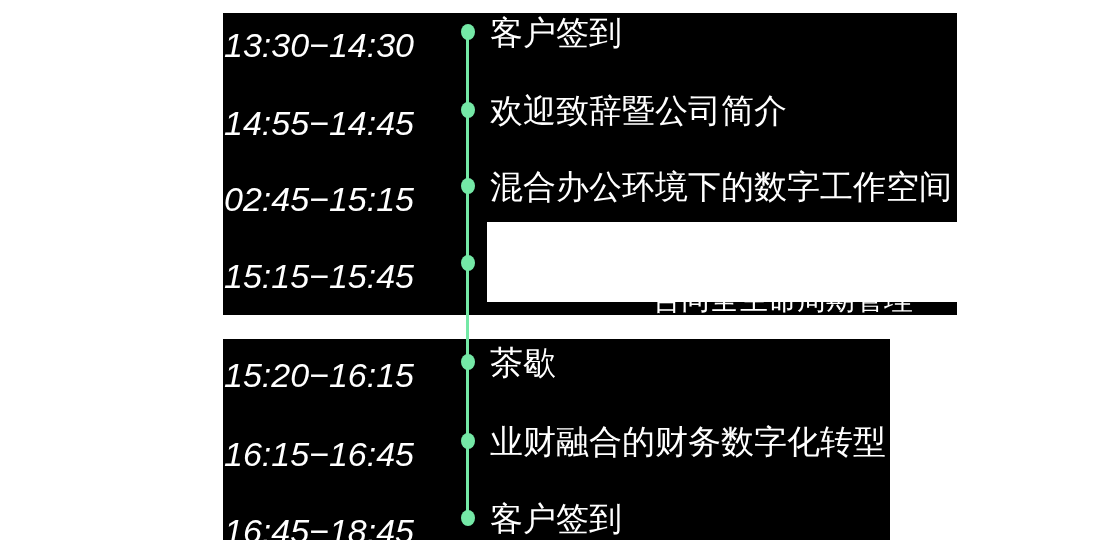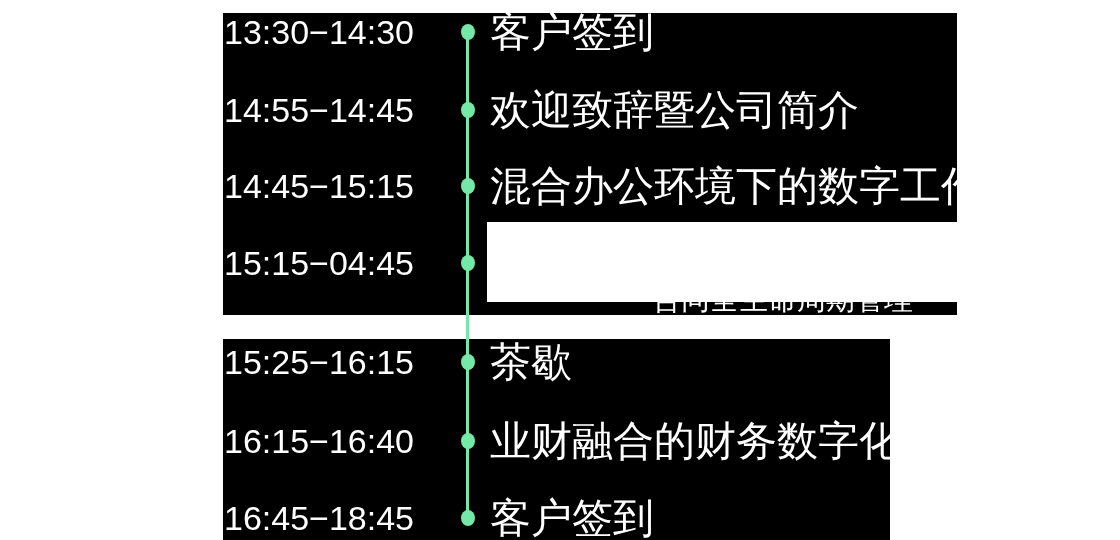--- a/index.html
+++ b/index.html
@@ -19,31 +19,31 @@
   }
   .panel{position:absolute;background:var(--panel);z-index:0;}
   .panel-top{left:223px;top:13px;width:734px;height:302px;}
   .panel-bottom{left:223px;top:339px;width:667px;height:201px;}
   .timeline-line{
     position:absolute;left:466px;top:32px;width:3px;height:486px;
     background:var(--accent);z-index:2;
   }
   .row{position:absolute;left:0;width:1120px;height:0;z-index:2;}
   .row .time{
-    position:absolute;left:224px;top:0;transform:translateY(-50%);
+    position:absolute;left:224px;top:13px;transform:translateY(-50%);
     color:var(--text);font-size:34px;font-weight:500;
-    letter-spacing:0px;white-space:nowrap;line-height:1;
+    letter-spacing:0px;white-space:nowrap;line-height:1;font-style:italic;
   }
   .row .dot{
     position:absolute;left:461px;top:-8px;width:14px;height:16px;
     border-radius:50%;background:var(--accent);
   }
   .row .title{
     position:absolute;left:490px;top:0;transform:translateY(-50%);
-    color:var(--text);font-size:41px;font-weight:500;
+    color:var(--text);font-size:33px;font-weight:500;
     white-space:nowrap;line-height:1;
   }
   .covered-subtitle{
     position:absolute;left:652px;top:285px;
     color:var(--text);font-size:29px;font-weight:500;
     white-space:nowrap;line-height:1;z-index:2;
   }
   .cover-box{
     position:absolute;left:487px;top:222px;width:475px;height:80px;
     background:var(--cover);z-index:5;
@@ -65,42 +65,42 @@
     <div class="title">客户签到</div>
   </div>
 
   <div class="row" style="top:110px">
     <div class="time">14:55−14:45</div>
     <div class="dot"></div>
     <div class="title">欢迎致辞暨公司简介</div>
   </div>
 
   <div class="row" style="top:186px">
-    <div class="time">14:45−15:15</div>
+    <div class="time">02:45−15:15</div>
     <div class="dot"></div>
     <div class="title">混合办公环境下的数字工作空间</div>
   </div>
 
   <div class="row" style="top:263px">
-    <div class="time">15:15−04:45</div>
+    <div class="time">15:15−15:45</div>
     <div class="dot"></div>
     <div class="title"></div>
   </div>
 
   <div class="covered-subtitle">合同全生命周期管理</div>
   <div class="cover-box"></div>
 
   <div class="row" style="top:362px">
-    <div class="time">15:25−16:15</div>
+    <div class="time">15:20−16:15</div>
     <div class="dot"></div>
     <div class="title">茶歇</div>
   </div>
 
   <div class="row" style="top:441px">
-    <div class="time">16:15−16:40</div>
+    <div class="time">16:15−16:45</div>
     <div class="dot"></div>
     <div class="title">业财融合的财务数字化转型</div>
   </div>
 
   <div class="row" style="top:518px">
     <div class="time">16:45−18:45</div>
     <div class="dot"></div>
     <div class="title">客户签到</div>
   </div>
 

